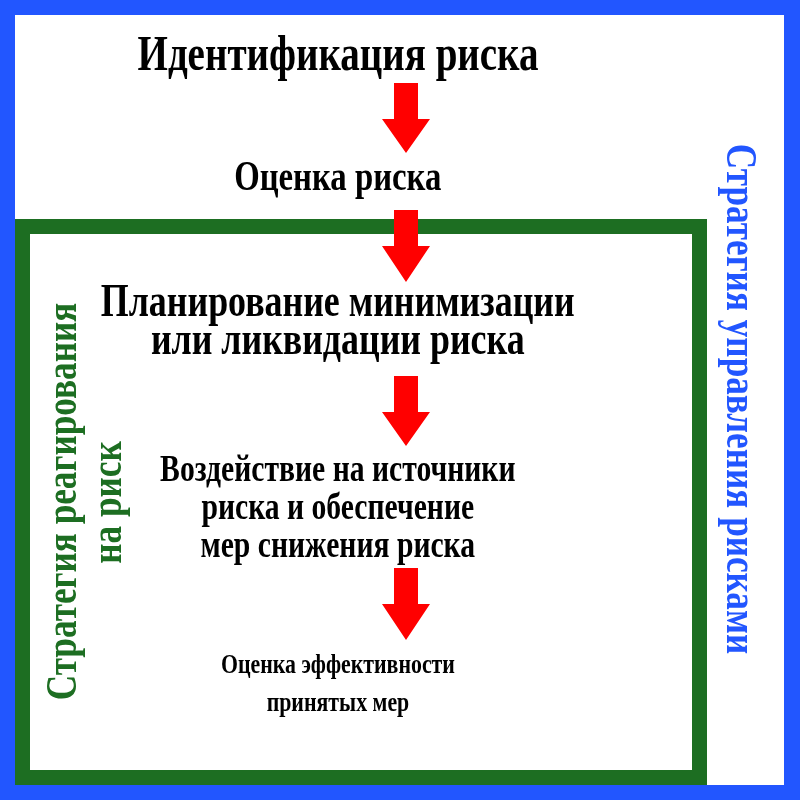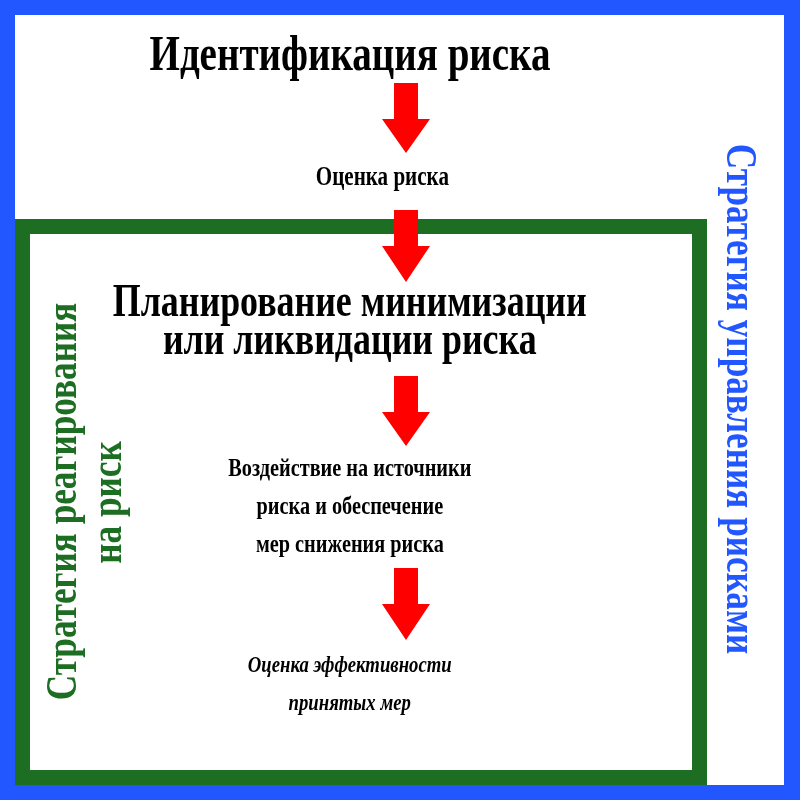--- a/index.html
+++ b/index.html
@@ -11,27 +11,27 @@
     }
     .frame-green {
       position: absolute; left: 15px; top: 219px; width: 692px; height: 566px;
       box-sizing: border-box; border: 15px solid #1d6e22; background: #ffffff;
     }
     .txt {
       position: absolute; font-family: "Liberation Serif", serif; font-weight: bold;
       color: #000; text-align: center; white-space: nowrap;
       transform-origin: center center;
     }
-    .step { left: 12px; width: 676px; }
+    .step { left: 0; width: 676px; }
     .step .inner { display: inline-block; transform: scaleX(0.78); transform-origin: center; }
     .t1 { top: 25px; font-size: 50px; line-height: 56px; }
-    .t2 { top: 152px; font-size: 27px; line-height: 48px; padding-left: 32px; }
+    .t2 { top: 152px; font-size: 42px; line-height: 48px; }
     .t3 { top: 282px; font-size: 46px; line-height: 38px; }
-    .t4 { top: 449px; font-size: 26px; line-height: 38px; }
-    .t5 { top: 645px; font-size: 24px; line-height: 38px; font-style: italic; }
+    .t4 { top: 449px; font-size: 38px; line-height: 38px; }
+    .t5 { top: 645px; font-size: 28px; line-height: 38px; }
     .line { display: block; }
     .arrow { position: absolute; width: 48px; height: 72px; }
     .vert-left {
       position: absolute; left: 85px; top: 502px; width: 520px;
       transform: translate(-50%, -50%) rotate(-90deg);
       color: #1d6e22; font-family: "Liberation Serif", serif; font-weight: bold;
       text-align: center; white-space: nowrap;
     }
     .vert-left .line1 { display: block; font-size: 44px; line-height: 44px; }
     .vert-left .line2 { display: block; font-size: 44px; line-height: 46px; }

